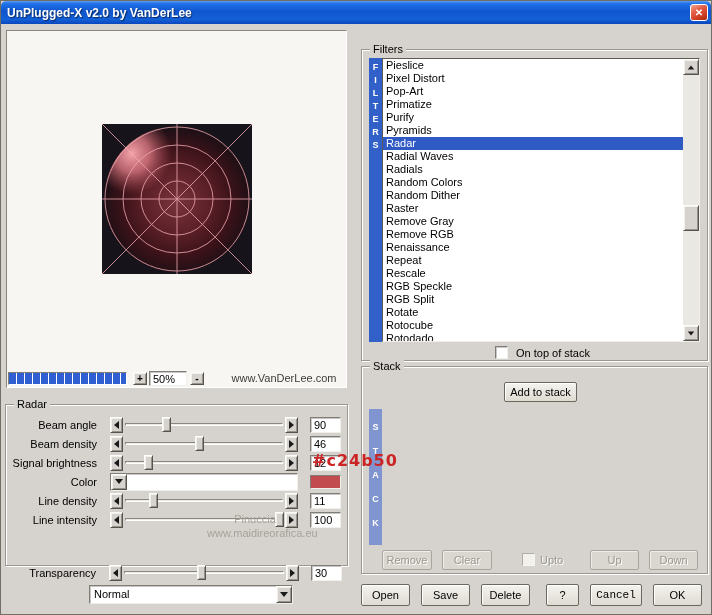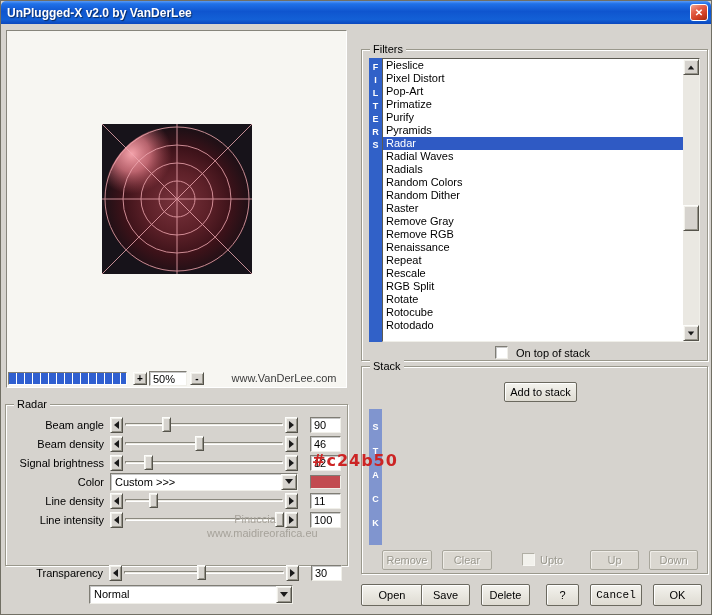--- a/index.html
+++ b/index.html
@@ -50,21 +50,21 @@
   .zoom-btn { position:absolute; width:14px; height:13px; font-size:10px; font-weight:bold; }
   #zoom-plus  { left:126px; top:341px; }
   #zoom-minus { left:183px; top:341px; }
   #zoom-val { position:absolute; left:142px; top:340px; width:38px; height:15px;
               font:11px "Liberation Sans",sans-serif; padding:0 3px; }
   #website { position:absolute; left:214px; top:341px; width:126px; text-align:center; color:#3c3c3c; }
 
   
   #radar-group { left:4px; top:391px; width:343px; height:162px; padding:10px 6px 0 6px; }
   .ctl-row { display:flex; align-items:center; height:19px; }
-  .ctl-label { width:98px; text-align:right; padding-right:6px; white-space:nowrap; }
+  .ctl-label { width:98px; text-align:right; padding-right:13px; white-space:nowrap; }
   .spin { width:13px; height:16px; display:flex; align-items:center; justify-content:center; cursor:pointer; }
   .track { position:relative; flex:1; height:17px; margin:0 1px; }
   .groove { position:absolute; left:1px; right:1px; top:7px; height:3px; background:#eceae4;
             border-top:1px solid #8a887e; border-left:1px solid #8a887e;
             border-bottom:1px solid #fff; border-right:1px solid #fff; }
   .thumb { position:absolute; top:1px; width:9px; height:15px; cursor:pointer; }
   .val-box { width:31px; height:16px; margin-left:12px; font:11px "Liberation Sans",sans-serif; padding:0 3px; }
 
   .combo { flex:1; height:18px; display:flex; align-items:stretch; }
   .combo-text { flex:1; padding:2px 4px; white-space:nowrap; overflow:hidden; }
@@ -110,21 +110,21 @@
   #remove-btn { left:20px; width:50px; }
   #clear-btn { left:80px; width:50px; }
   #upto-row { position:absolute; left:160px; top:3px; display:flex; align-items:center; gap:5px;
               color:#9a988e; text-shadow:1px 1px 0 #fff; }
   #upto-row .checkbox { background:#f2f1ec; border-color:#b0aea4 #f7f6f2 #f7f6f2 #b0aea4; box-shadow:none; }
   #up-btn { left:228px; width:49px; }
   #down-btn { left:287px; width:49px; }
 
   
   .footer-btn { position:absolute; top:583px; height:22px; }
-  #open-btn { left:360px; width:62px; }
+  #open-btn { left:360px; width:49px; }
   #save-btn { left:420px; width:49px; }
   #delete-btn { left:480px; width:49px; }
   #help-btn { left:545px; width:33px; }
   #cancel-btn { left:589px; width:52px;font-family:Liberation Mono, monospace; }
   #ok-btn { left:652px; width:49px; }
 </style>
 </head>
 <body>
 
 <div id="window">
@@ -218,21 +218,20 @@
       </div>
       <button class="spin raised">
           <i class="tri tri-right"></i>
         </button>
       <input class="val-box sunken" value="12" style="">
     </div>
 
     <div class="ctl-row">
       <span class="ctl-label">Color</span>
       <div class="combo sunken">
-        <span class="combo-text">Custom &gt;&gt;&gt;</span>
         <span class="combo-btn raised">
             <i class="tri tri-down"></i>
           </span>
       </div>
       <span class="swatch" style="background: rgb(194, 75, 80);"></span>
     </div>
 
     <div class="ctl-row">
       <span class="ctl-label">Line density</span>
       <button class="spin raised">
@@ -324,20 +323,21 @@
           <div class="list-item">Radial Waves</div>
           <div class="list-item">Radials</div>
           <div class="list-item">Random Colors</div>
           <div class="list-item">Random Dither</div>
           <div class="list-item">Raster</div>
           <div class="list-item">Remove Gray</div>
           <div class="list-item">Remove RGB</div>
           <div class="list-item">Renaissance</div>
           <div class="list-item">Repeat</div>
           <div class="list-item">Rescale</div>
+          <div class="list-item">RGB Speckle</div>
           <div class="list-item">RGB Split</div>
           <div class="list-item">Rotate</div>
           <div class="list-item">Rotocube</div>
           <div class="list-item">Rotodado</div>
         </div>
     </div>
     <div id="ontop-row">
       <span class="checkbox sunken"></span>
       <span>On top of stack</span>
     </div>

